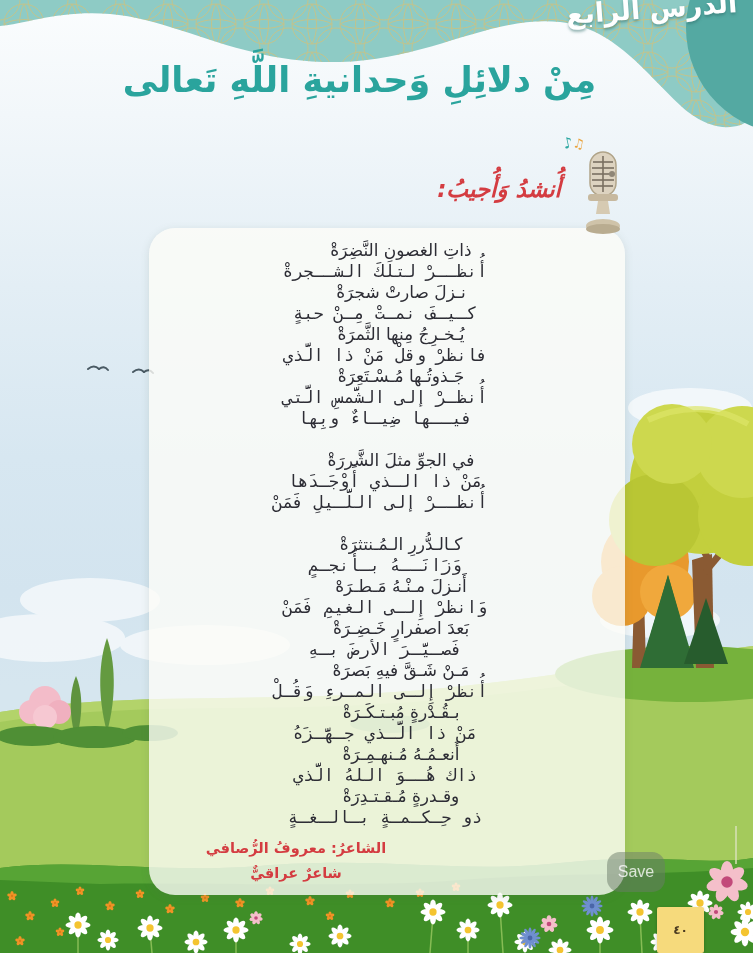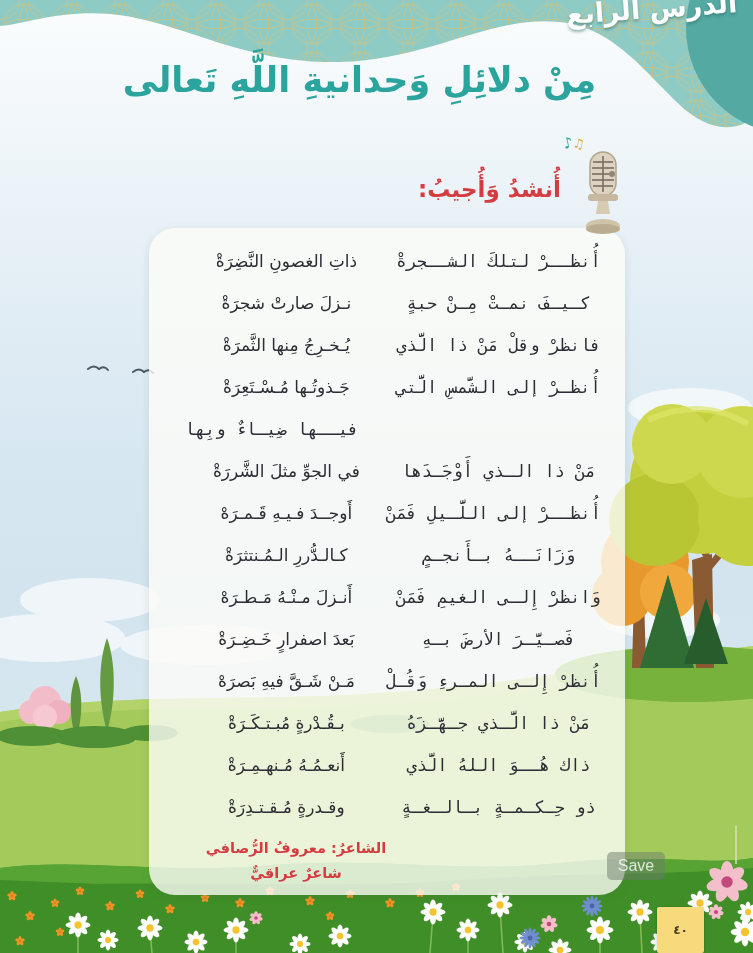--- a/index.html
+++ b/index.html
@@ -24,40 +24,40 @@
     direction:rtl;color:#2aa49d;font-size:35px;font-weight:bold;
   }
 
   
   #music-notes{top:134px;left:563px;font-size:15px;}
   #music-notes .n1{color:#2fa8a2;display:inline-block;transform:rotate(-12deg);}
   #music-notes .n2{color:#eaa33c;display:inline-block;font-size:13px;transform:rotate(10deg);}
   #mic-icon{top:150px;left:576px;}
   #activity-heading{
     top:176px;right:192px;direction:rtl;color:#d43c41;
-    font-size:23px;font-weight:bold;
+    font-size:23px;font-weight:bold;font-style:italic;
   }
 
   
   #poem-box{
     top:228px;left:149px;width:476px;height:667px;
     background:rgba(253,252,248,.8);border-radius:26px;
     box-shadow:0 2px 8px rgba(90,110,90,.15);
     padding:12px 20px 0 20px;display:flex;flex-direction:column;
   }
-  .verse-row{display:flex;justify-content:space-between;align-items:center;height:42px;direction:ltr;}
+  .verse-row{display:flex;justify-content:space-between;align-items:center;height:42px;direction:ltr;flex-direction:column;}
   .hemistich{direction:rtl;text-align:center;font-size:17px;color:#2d2d35;white-space:nowrap;}
   .hemistich.second{width:41%;margin-left:28px;}
   .hemistich.first{width:47%;margin-right:4px;font-family:Liberation Mono, monospace;}
   #attribution{width:50%;margin-left:18px;margin-top:8px;text-align:center;direction:rtl;
     color:#d43c41;font-size:14.5px;line-height:1.75;font-weight:bold;}
 
   
   #save-button{
-    top:852px;left:607px;width:58px;height:28px;border:none;border-radius:5px;
+    top:852px;left:607px;width:58px;height:40px;border:none;border-radius:13px;
     background:rgba(108,124,106,.5);color:rgba(255,255,255,.78);
     font-family:"Liberation Sans",sans-serif;font-size:16px;
     display:flex;align-items:center;justify-content:center;cursor:pointer;
   }
   #page-tag{
     top:907px;left:657px;width:47px;height:46px;background:#f6da7c;border-radius:2px;
     box-shadow:0 1px 3px rgba(0,0,0,.25);display:flex;align-items:center;justify-content:center;
     color:#4a3a20;font-size:12px;font-weight:bold;
   }
 </style>
@@ -260,21 +260,20 @@
           <div class="hemistich first">أُنظـرْ إلى الشَّمسِ الَّتي</div>
         </div>
         <div class="verse-row">
           <div class="hemistich first">فيــها ضِيـاءٌ وبِها</div>
         </div>
         <div class="verse-row">
           <div class="hemistich second">في الجوِّ مثلَ الشَّررَةْ</div>
           <div class="hemistich first">مَنْ ذا الـذي أَوْجَـدَها</div>
         </div>
         <div class="verse-row">
-          <div class="hemistich second">أَوجــدَ فـيـهِ قَـمـرَهْ</div>
           <div class="hemistich first">أُنظــرْ إلى اللَّـيلِ فَمَنْ</div>
         </div>
         <div class="verse-row">
           <div class="hemistich second">كـالـدُّررِ الـمُـنتثرَةْ</div>
           <div class="hemistich first">وَزَانَــهُ بـأَنجـمٍ</div>
         </div>
         <div class="verse-row">
           <div class="hemistich second">أَنـزلَ مـنْـهُ مَـطـرَهْ</div>
           <div class="hemistich first">وَانظرْ إِلـى الغيمِ فَمَنْ</div>
         </div>

